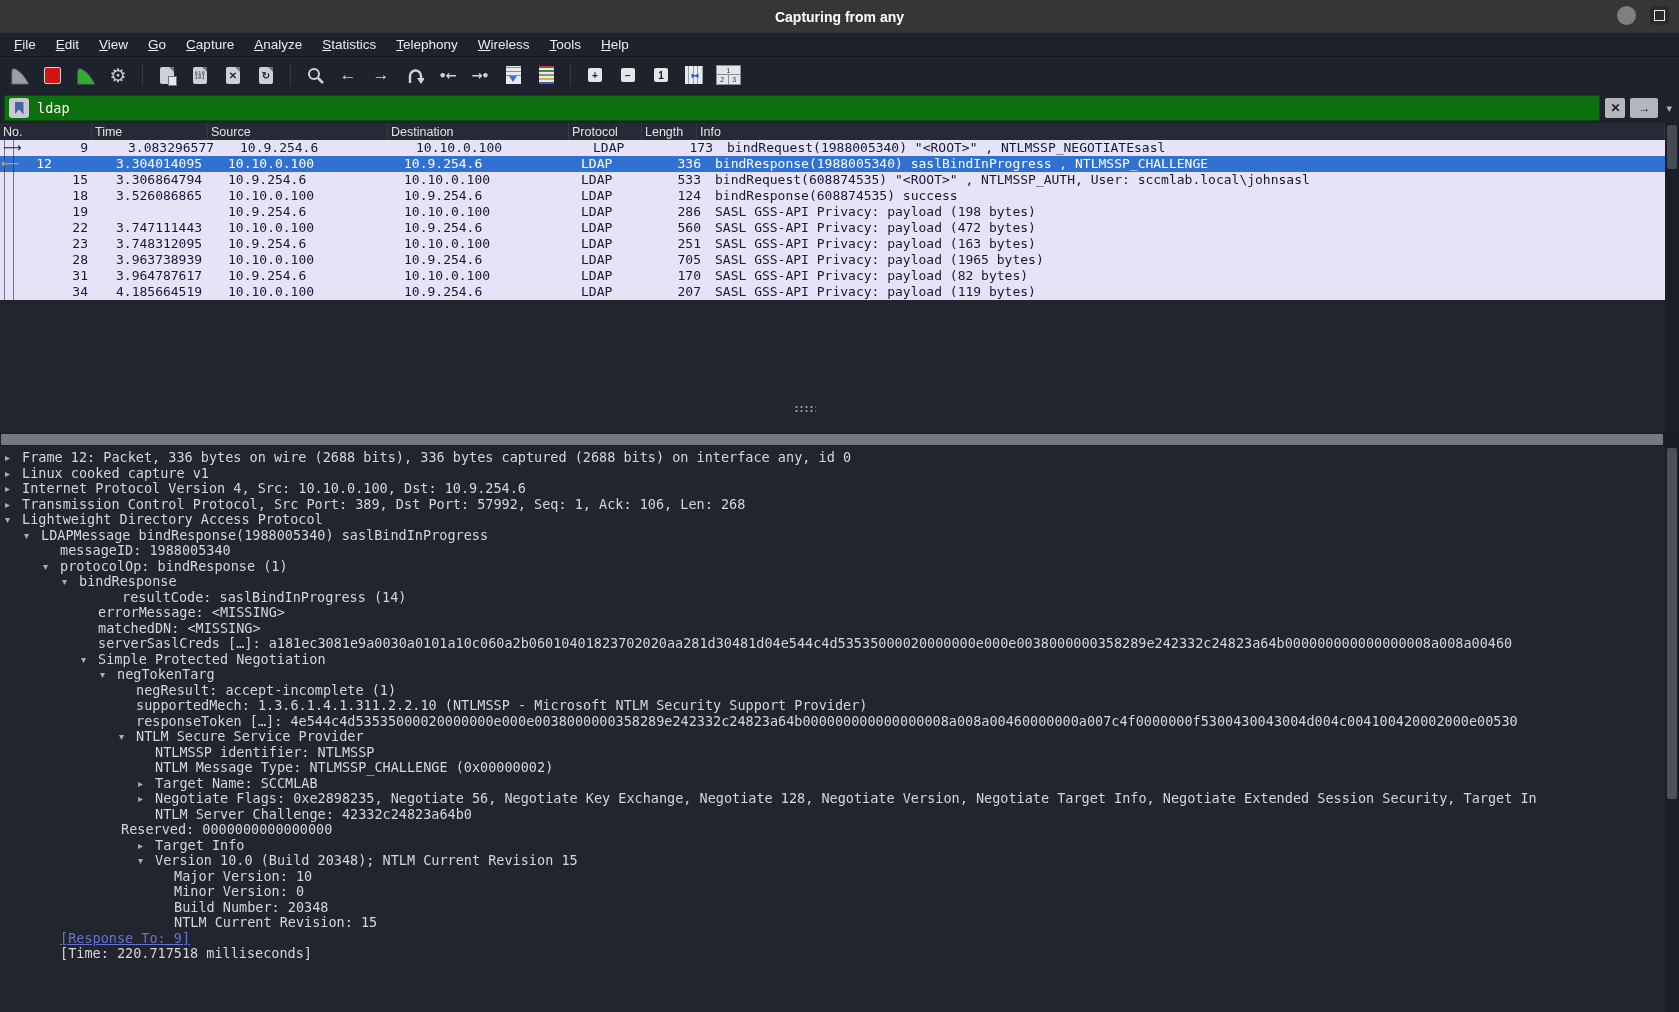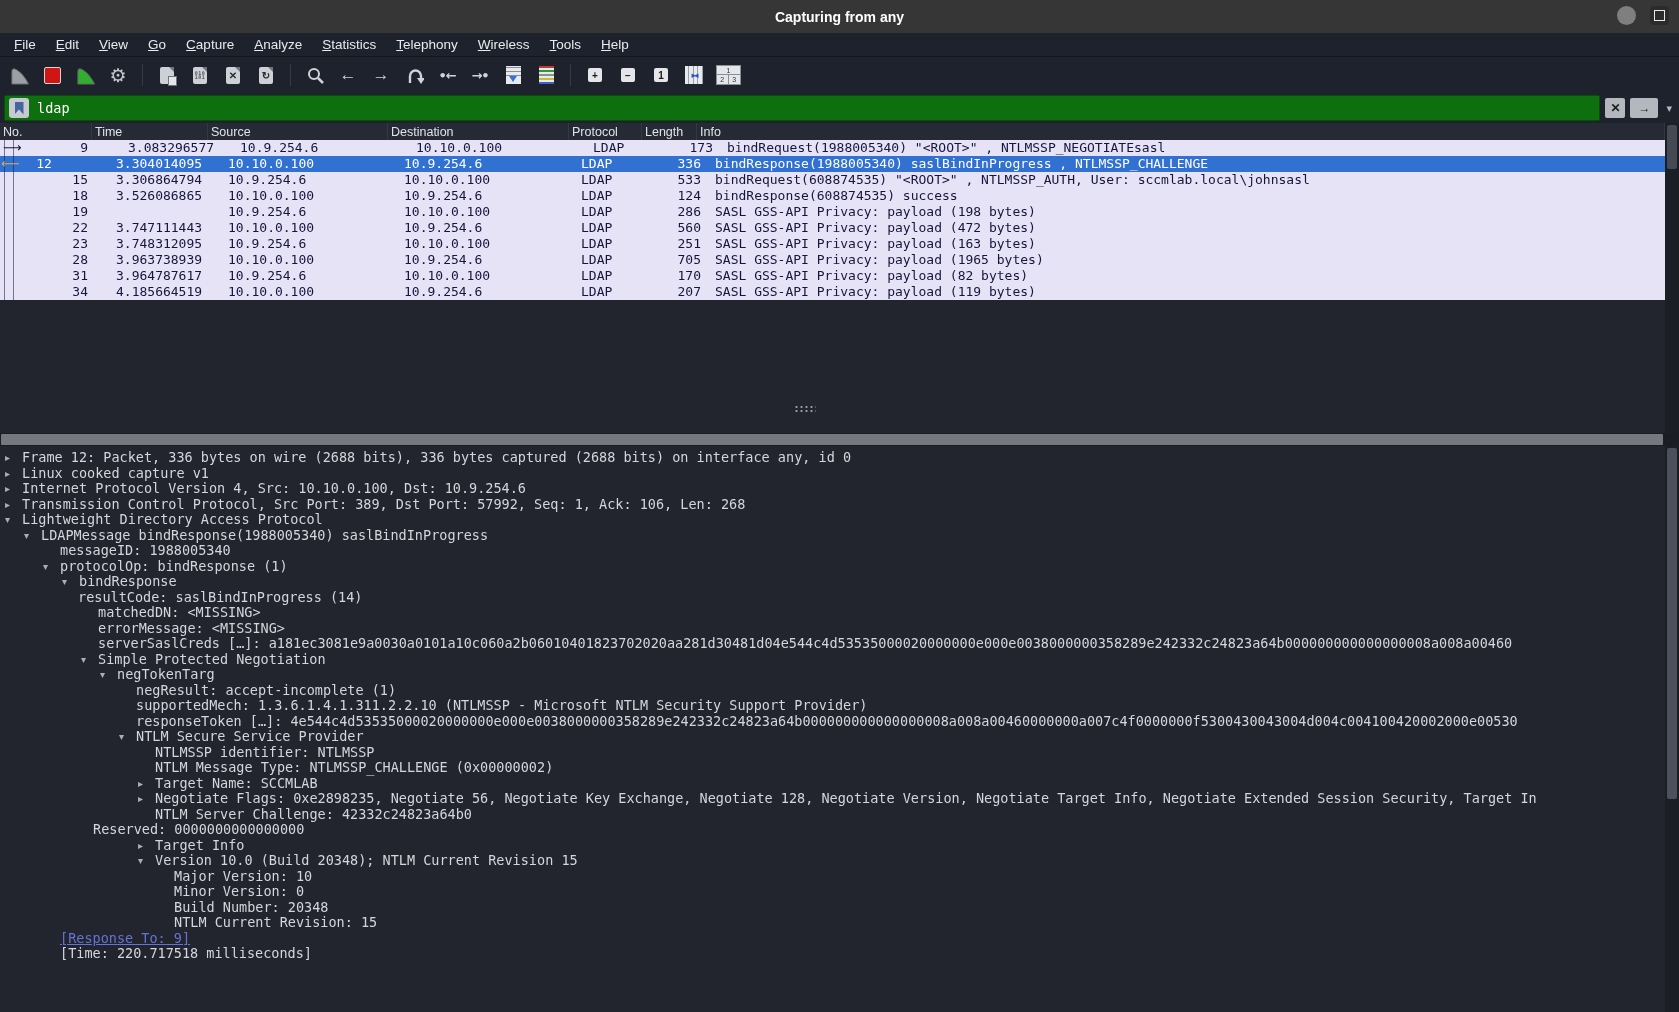--- a/index.html
+++ b/index.html
@@ -357,36 +357,36 @@
   <div id="details">
       <div class="dline" style="padding-left: 5px;"><span class="darr">▸</span><span class="dtxt">Frame 12: Packet, 336 bytes on wire (2688 bits), 336 bytes captured (2688 bits) on interface any, id 0</span></div>
       <div class="dline" style="padding-left: 5px;"><span class="darr">▸</span><span class="dtxt">Linux cooked capture v1</span></div>
       <div class="dline" style="padding-left: 5px;"><span class="darr">▸</span><span class="dtxt">Internet Protocol Version 4, Src: 10.10.0.100, Dst: 10.9.254.6</span></div>
       <div class="dline" style="padding-left: 5px;"><span class="darr">▸</span><span class="dtxt">Transmission Control Protocol, Src Port: 389, Dst Port: 57992, Seq: 1, Ack: 106, Len: 268</span></div>
       <div class="dline" style="padding-left: 5px;"><span class="darr">▾</span><span class="dtxt">Lightweight Directory Access Protocol</span></div>
       <div class="dline" style="padding-left: 24px;"><span class="darr">▾</span><span class="dtxt">LDAPMessage bindResponse(1988005340) saslBindInProgress</span></div>
       <div class="dline" style="padding-left: 43px;"><span class="darr"></span><span class="dtxt">messageID: 1988005340</span></div>
       <div class="dline" style="padding-left: 43px;"><span class="darr">▾</span><span class="dtxt">protocolOp: bindResponse (1)</span></div>
       <div class="dline" style="padding-left: 62px;"><span class="darr">▾</span><span class="dtxt">bindResponse</span></div>
-      <div class="dline" style="padding-left: 78px; flex-direction: column;"><span class="darr"></span><span class="dtxt">resultCode: saslBindInProgress (14)</span></div>
+      <div class="dline" style="padding-left: 105px;"><span class="darr"></span><span class="dtxt">resultCode: saslBindInProgress (14)</span></div>
+      <div class="dline" style="padding-left: 81px;"><span class="darr"></span><span class="dtxt">errorMessage: &lt;MISSING&gt;</span></div>
       <div class="dline" style="padding-left: 81px;"><span class="darr"></span><span class="dtxt">matchedDN: &lt;MISSING&gt;</span></div>
-      <div class="dline" style="padding-left: 81px;"><span class="darr"></span><span class="dtxt">errorMessage: &lt;MISSING&gt;</span></div>
       <div class="dline" style="padding-left: 81px;"><span class="darr"></span><span class="dtxt">serverSaslCreds […]: a181ec3081e9a0030a0101a10c060a2b06010401823702020aa281d30481d04e544c4d53535000020000000e000e0038000000358289e242332c24823a64b000000000000000008a008a00460</span></div>
       <div class="dline" style="padding-left: 81px;"><span class="darr">▾</span><span class="dtxt">Simple Protected Negotiation</span></div>
       <div class="dline" style="padding-left: 100px;"><span class="darr">▾</span><span class="dtxt">negTokenTarg</span></div>
       <div class="dline" style="padding-left: 119px;"><span class="darr"></span><span class="dtxt">negResult: accept-incomplete (1)</span></div>
       <div class="dline" style="padding-left: 119px;"><span class="darr"></span><span class="dtxt">supportedMech: 1.3.6.1.4.1.311.2.2.10 (NTLMSSP - Microsoft NTLM Security Support Provider)</span></div>
       <div class="dline" style="padding-left: 119px;"><span class="darr"></span><span class="dtxt">responseToken […]: 4e544c4d53535000020000000e000e0038000000358289e242332c24823a64b000000000000000008a008a00460000000a007c4f0000000f5300430043004d004c004100420002000e00530</span></div>
       <div class="dline" style="padding-left: 119px;"><span class="darr">▾</span><span class="dtxt">NTLM Secure Service Provider</span></div>
       <div class="dline" style="padding-left: 138px;"><span class="darr"></span><span class="dtxt">NTLMSSP identifier: NTLMSSP</span></div>
       <div class="dline" style="padding-left: 138px;"><span class="darr"></span><span class="dtxt">NTLM Message Type: NTLMSSP_CHALLENGE (0x00000002)</span></div>
       <div class="dline" style="padding-left: 138px;"><span class="darr">▸</span><span class="dtxt">Target Name: SCCMLAB</span></div>
       <div class="dline" style="padding-left: 138px;"><span class="darr">▸</span><span class="dtxt">Negotiate Flags: 0xe2898235, Negotiate 56, Negotiate Key Exchange, Negotiate 128, Negotiate Version, Negotiate Target Info, Negotiate Extended Session Security, Target In</span></div>
       <div class="dline" style="padding-left: 138px;"><span class="darr"></span><span class="dtxt">NTLM Server Challenge: 42332c24823a64b0</span></div>
-      <div class="dline" style="padding-left: 76px;"><span class="darr"></span><span class="dtxt">Reserved: 0000000000000000</span></div>
+      <div class="dline" style="padding-left: 104px;"><span class="darr"></span><span class="dtxt">Reserved: 0000000000000000</span></div>
       <div class="dline" style="padding-left: 138px;"><span class="darr">▸</span><span class="dtxt">Target Info</span></div>
       <div class="dline" style="padding-left: 138px;"><span class="darr">▾</span><span class="dtxt">Version 10.0 (Build 20348); NTLM Current Revision 15</span></div>
       <div class="dline" style="padding-left: 157px;"><span class="darr"></span><span class="dtxt">Major Version: 10</span></div>
       <div class="dline" style="padding-left: 157px;"><span class="darr"></span><span class="dtxt">Minor Version: 0</span></div>
       <div class="dline" style="padding-left: 157px;"><span class="darr"></span><span class="dtxt">Build Number: 20348</span></div>
       <div class="dline" style="padding-left: 157px;"><span class="darr"></span><span class="dtxt">NTLM Current Revision: 15</span></div>
       <div class="dline" style="padding-left: 43px;"><span class="darr"></span><span class="dtxt link">[Response To: 9]</span></div>
       <div class="dline" style="padding-left: 43px;"><span class="darr"></span><span class="dtxt">[Time: 220.717518 milliseconds]</span></div>
     </div>
   <div id="detvscroll">

